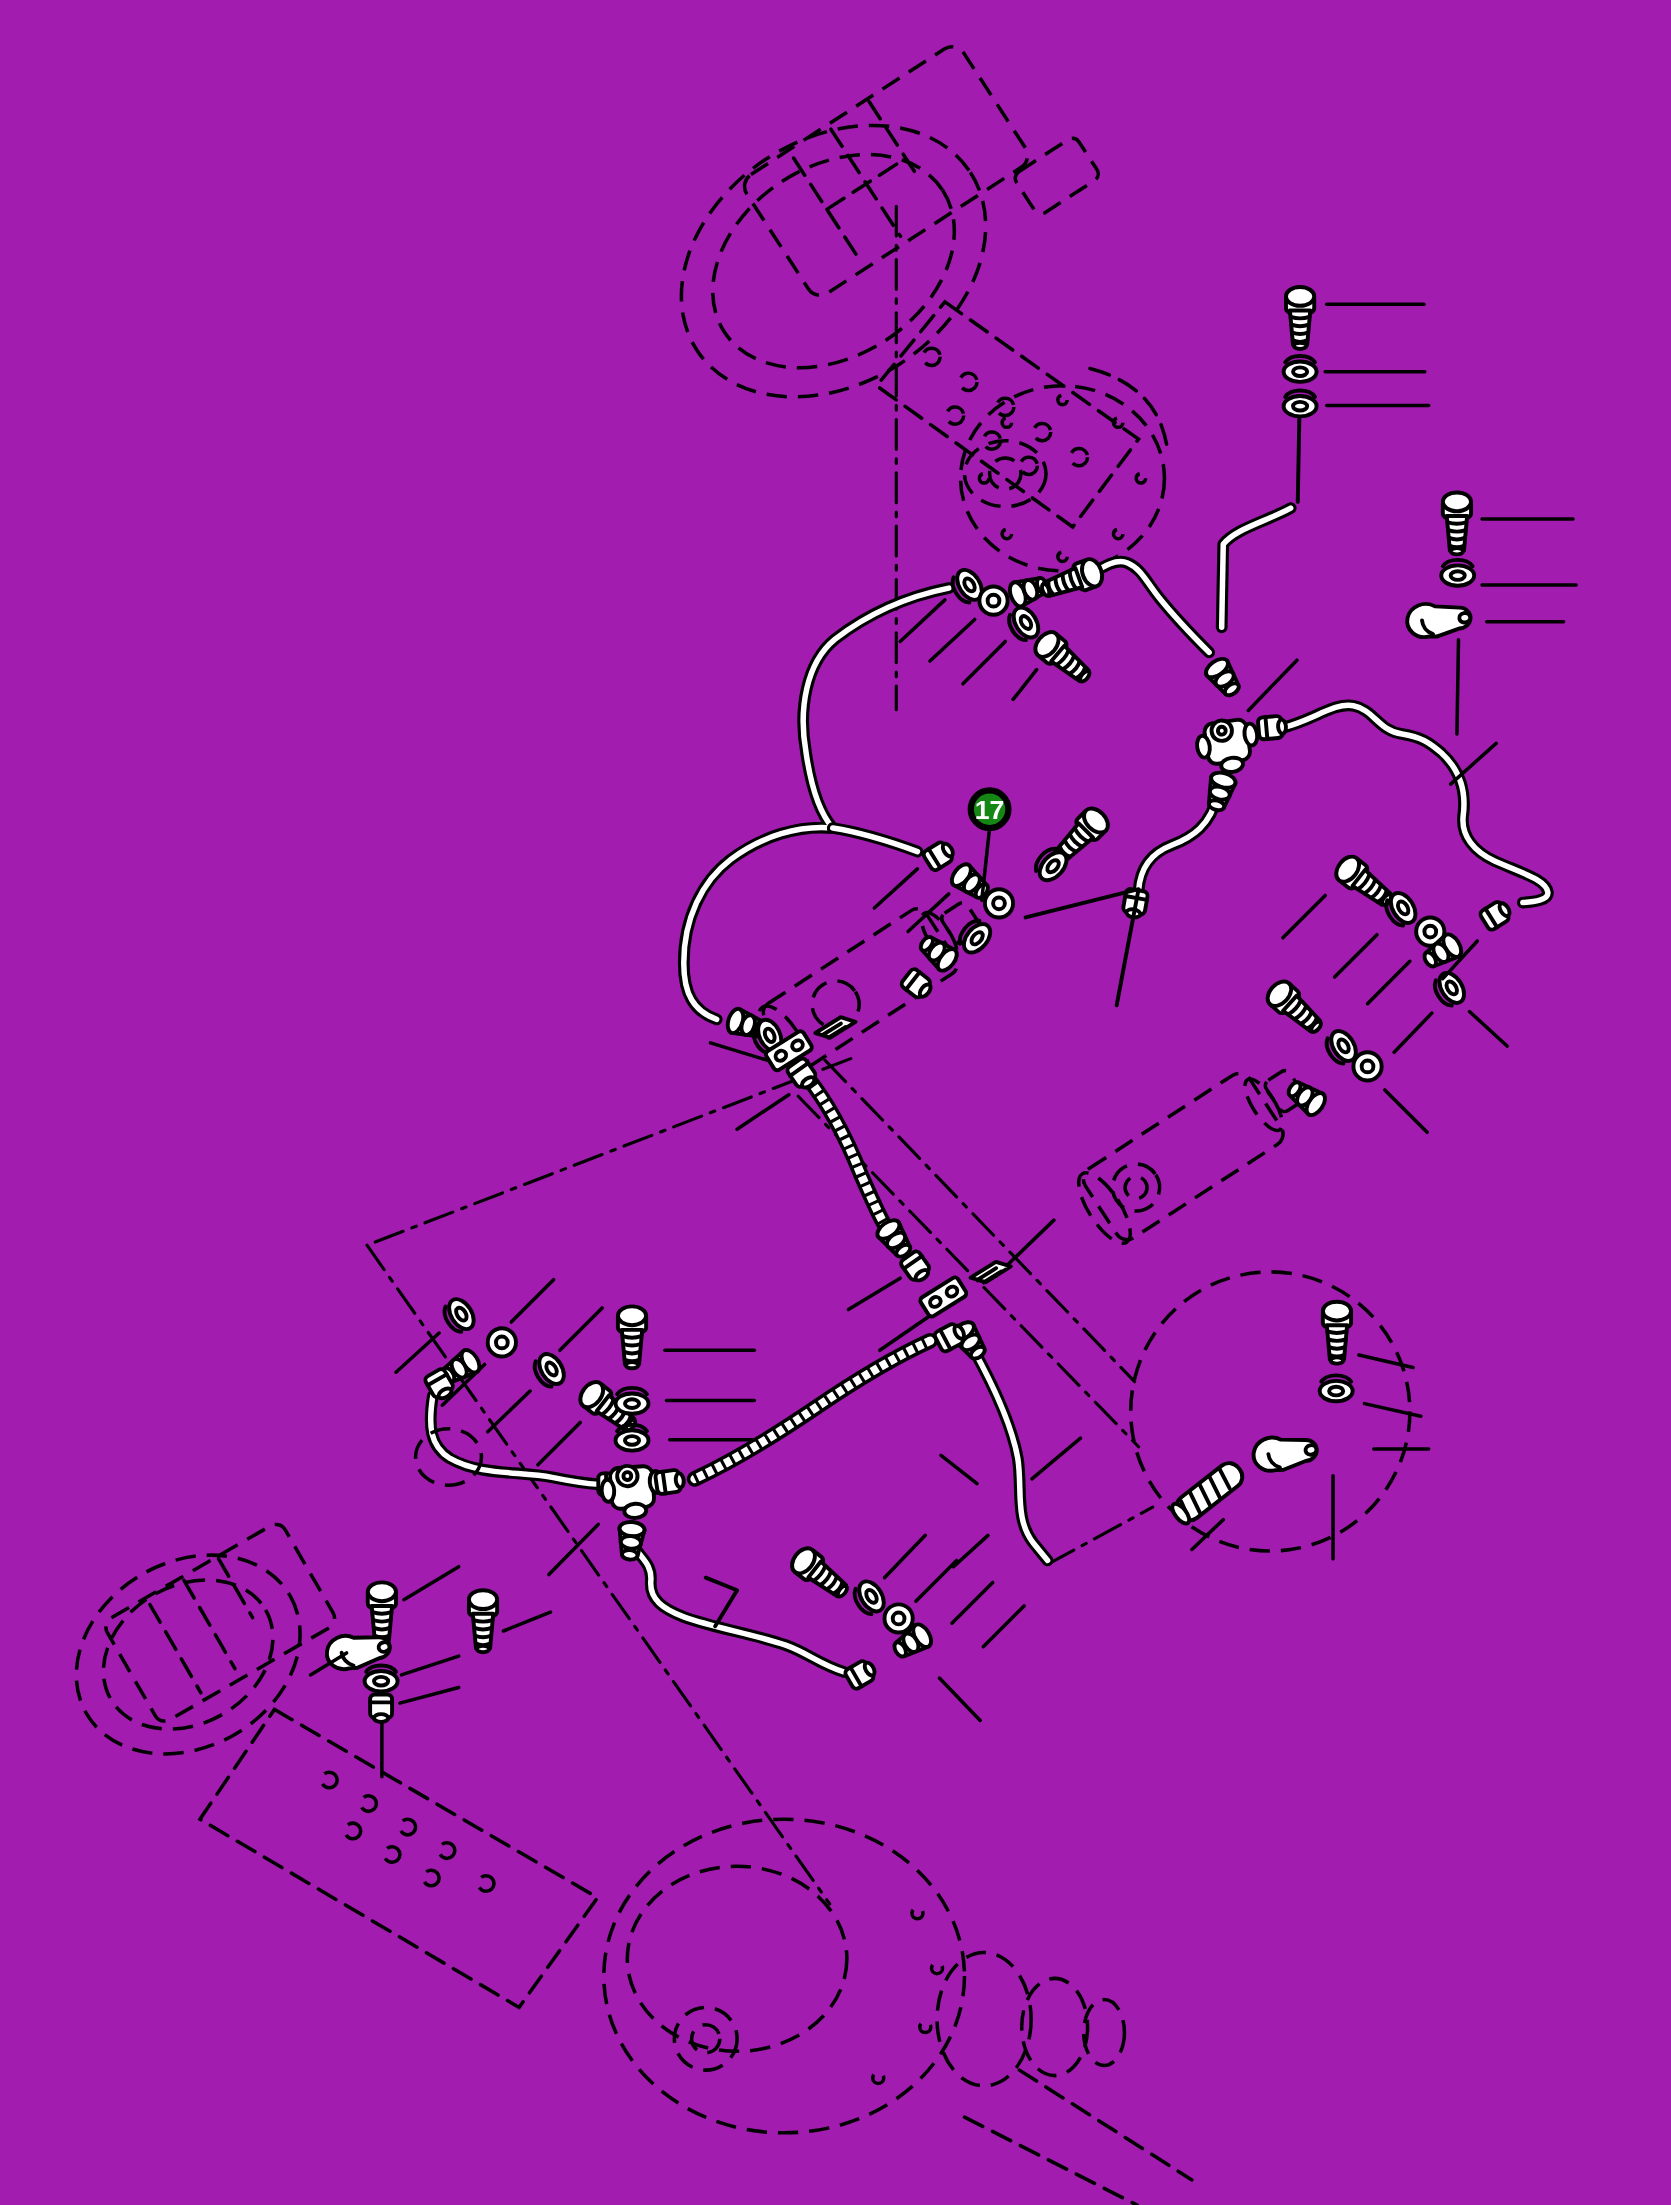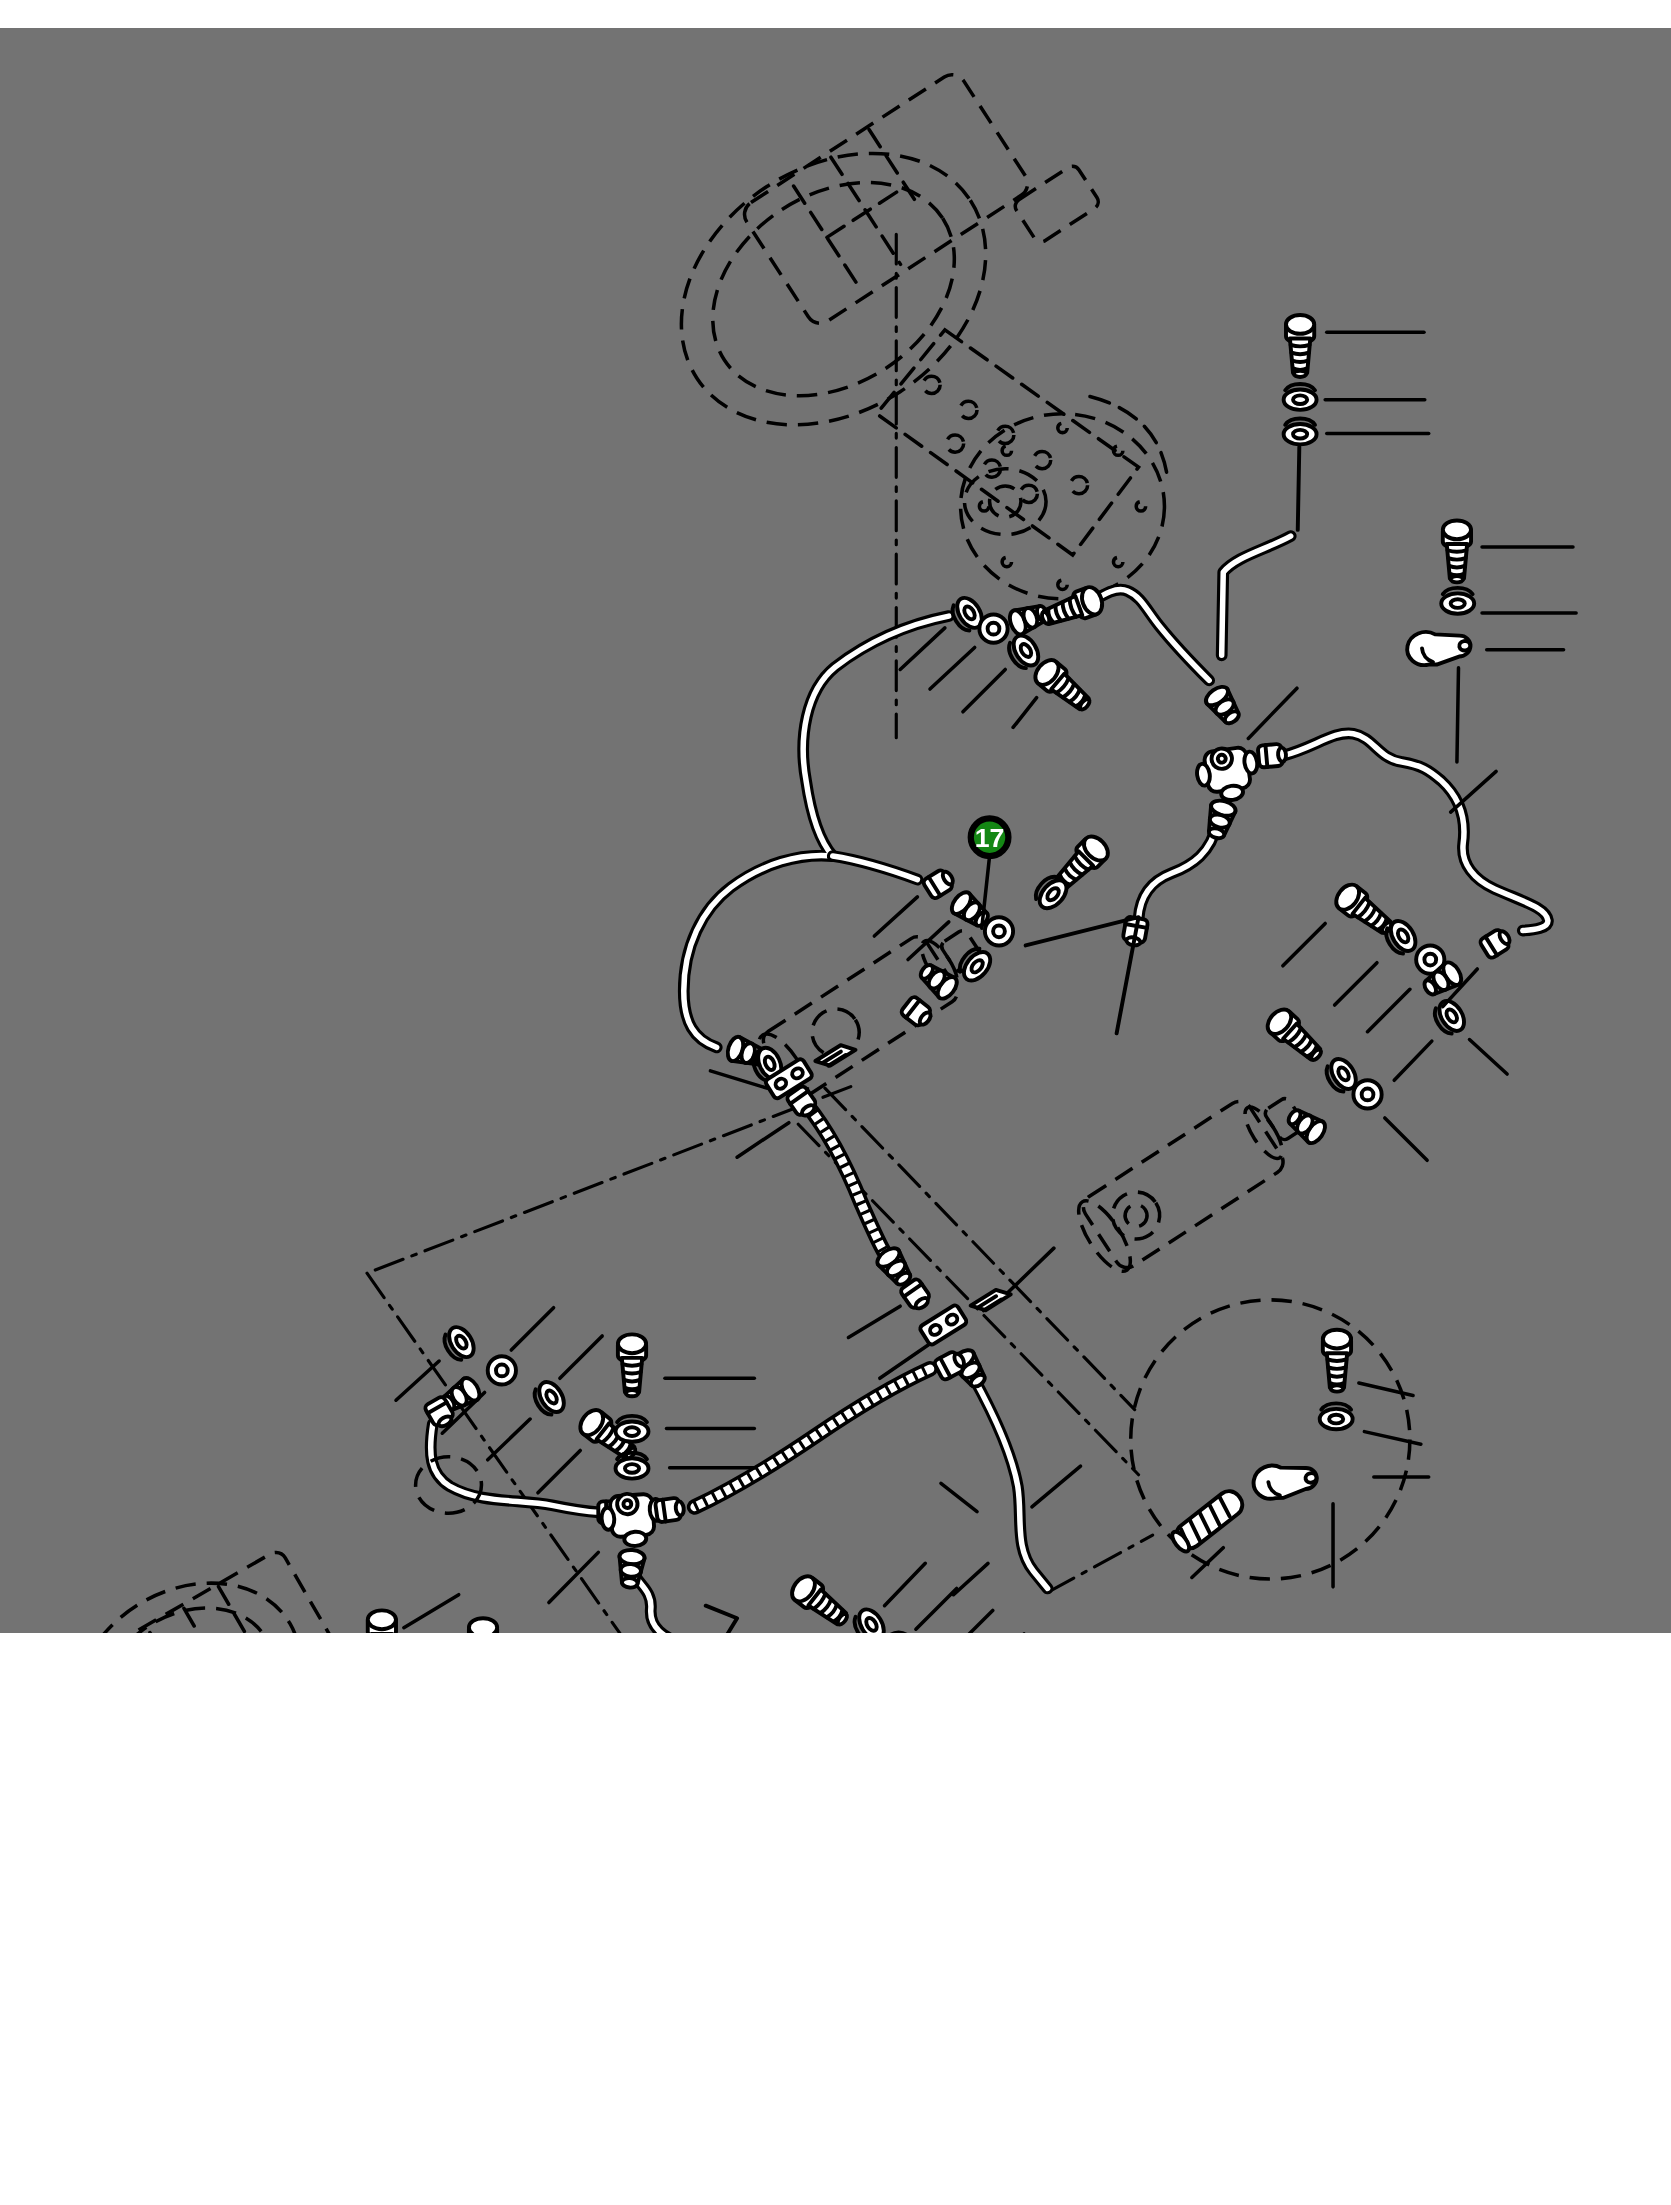--- a/index.html
+++ b/index.html
@@ -1,17 +1,17 @@
 <!DOCTYPE html>
 <html style="font-size:12.5px"><head>
 <meta charset="utf-8">
 <style>
   html,body{margin:0;padding:0;background:#ffffff;}
   body{font-family:"Liberation Sans", sans-serif;}
-  .stage{width:1671px;height:1605px;position:relative;background:#737373;overflow:hidden;margin-top:28px;}
+  .stage{width:1671px;height:2205px;position:relative;background:#a21caf;overflow:hidden;}
   svg{display:block;}
   
   .ln{stroke:#000;stroke-width:5;fill:none;stroke-linecap:round;stroke-linejoin:round;}
   .fw{stroke:#000;stroke-width:5;fill:#fff;stroke-linejoin:round;}
   
   .ph{stroke:#000;stroke-width:4.5;fill:none;stroke-dasharray:26 14;stroke-linecap:round;}
   .phf{stroke:#000;stroke-width:4.5;fill:none;stroke-dasharray:26 14;}
   .pd{stroke:#000;stroke-width:4;fill:none;stroke-dasharray:38 12 6 12;stroke-linecap:round;}
   
   .po{stroke:#000;stroke-width:15;fill:none;stroke-linecap:round;stroke-linejoin:round;}

